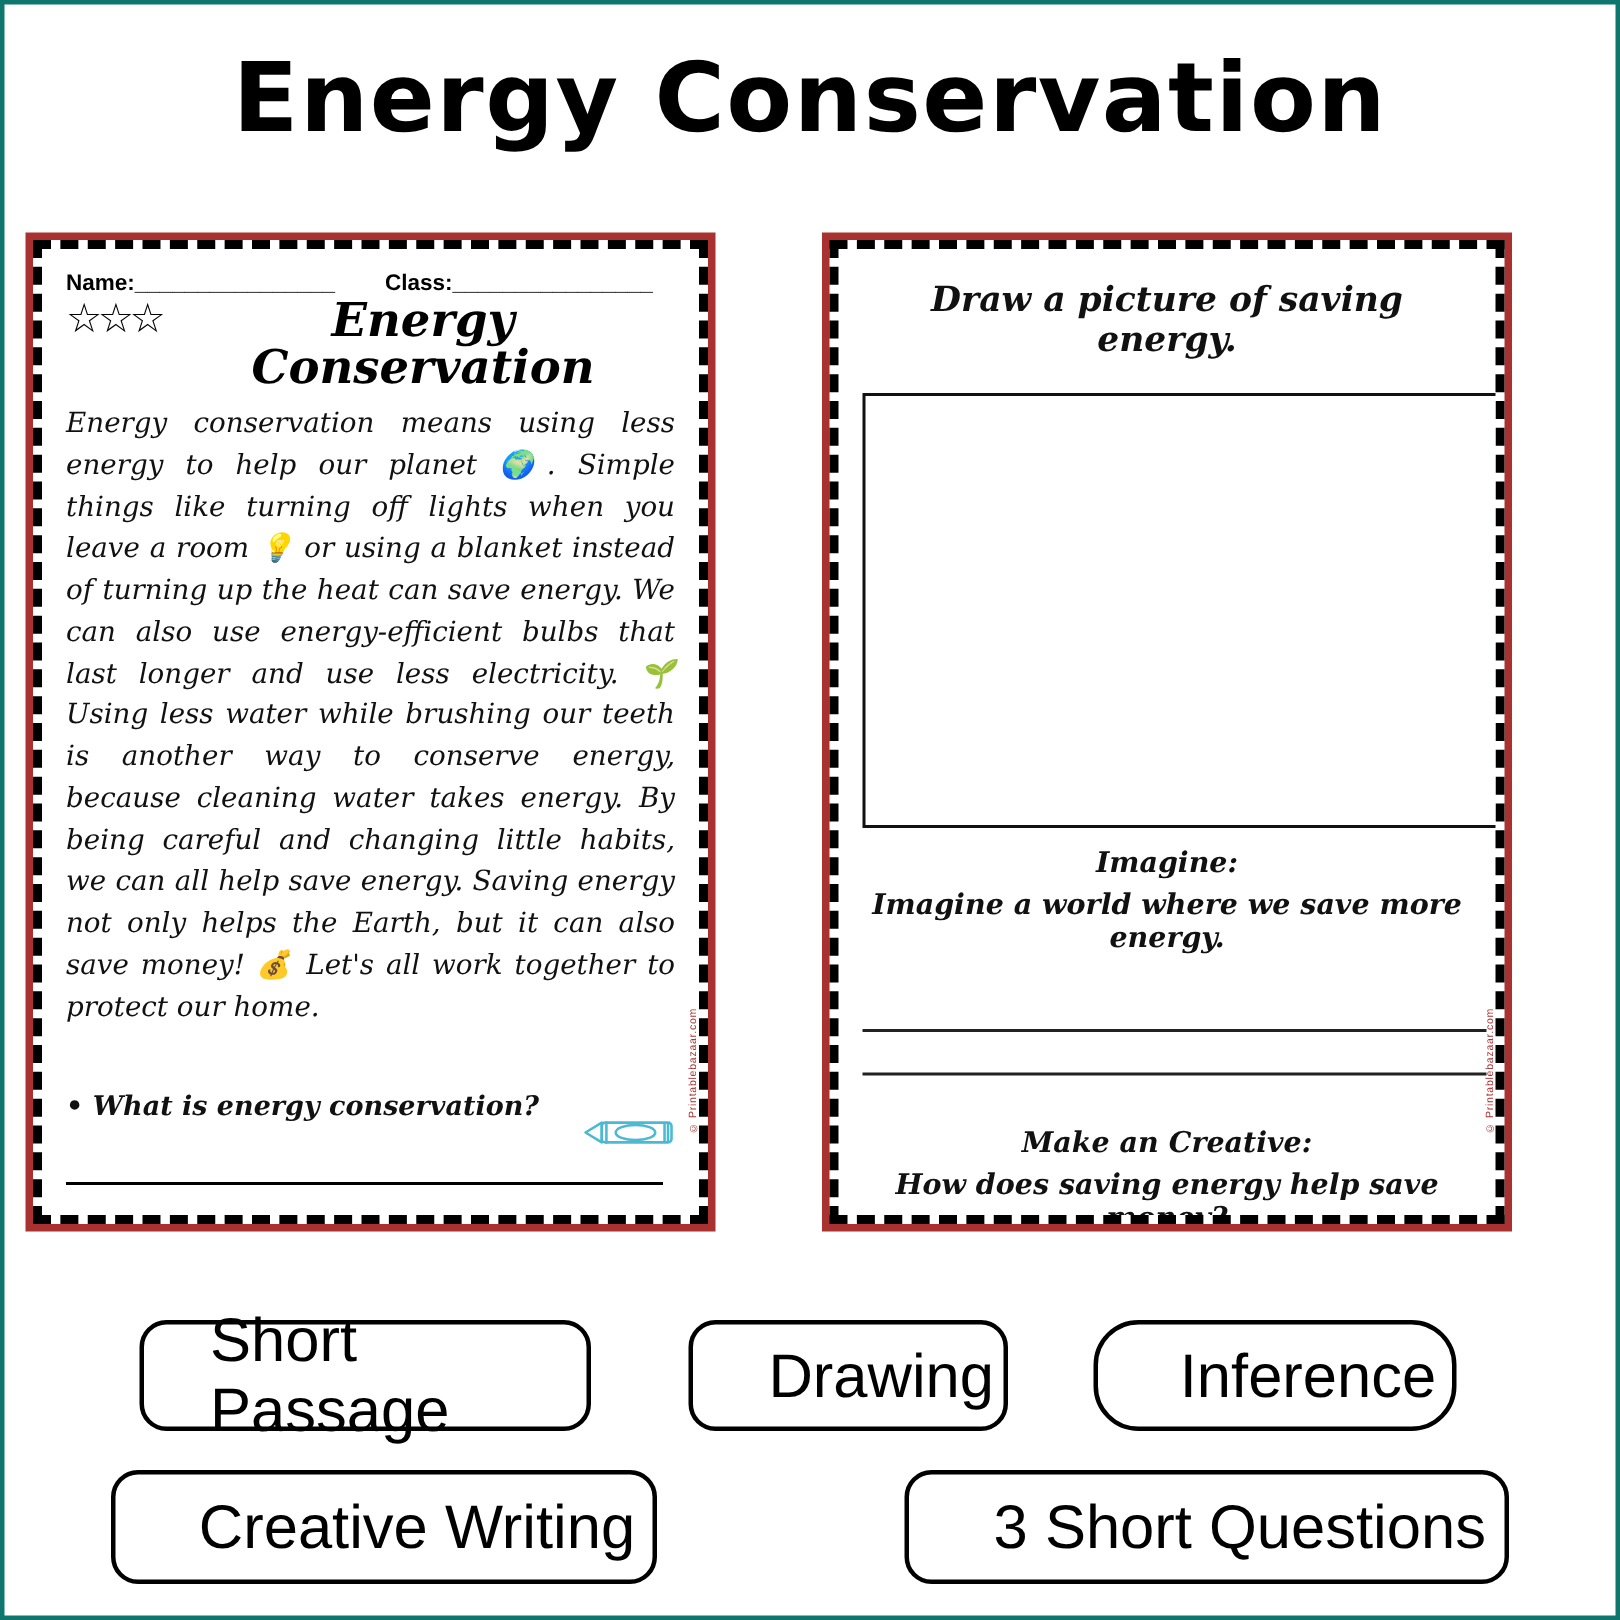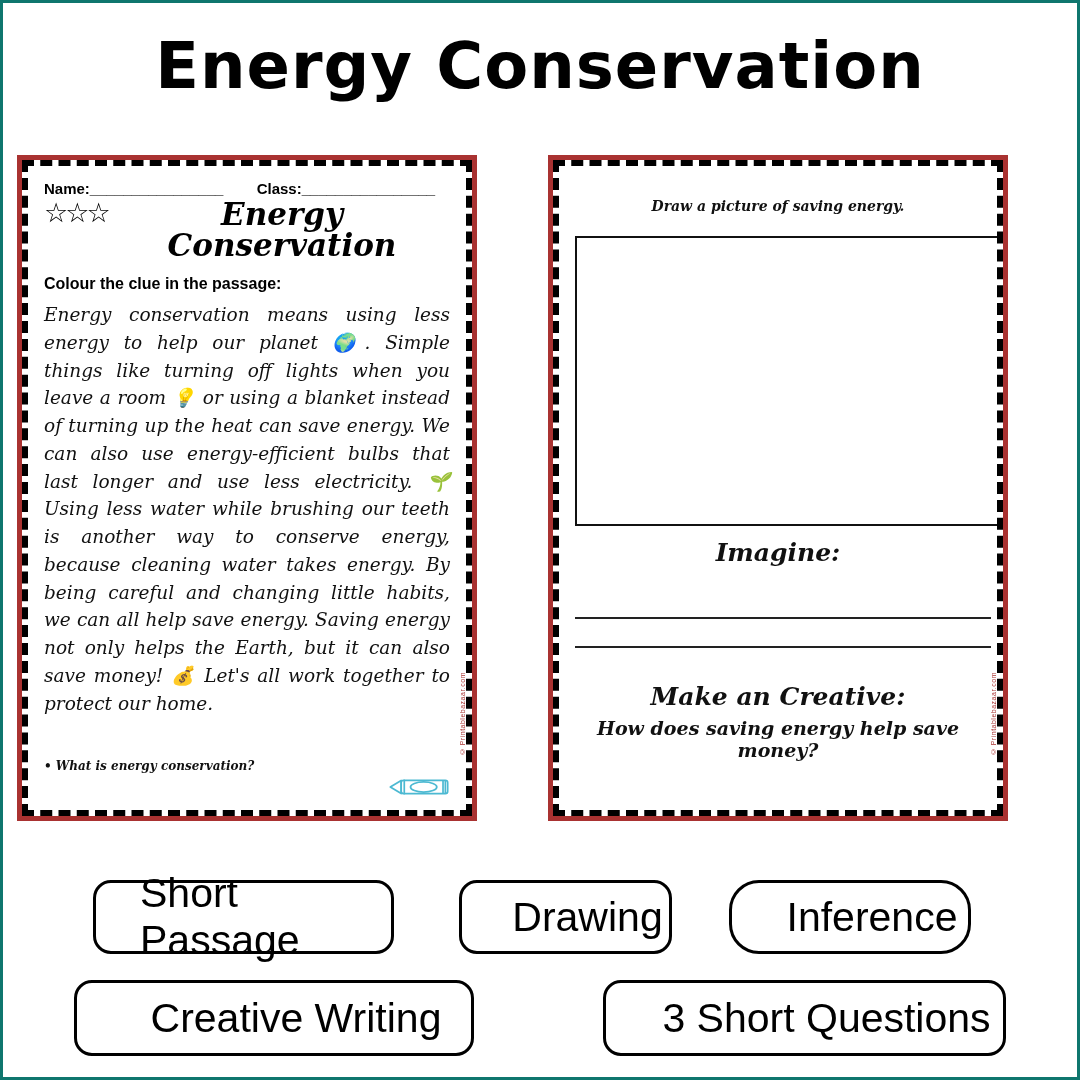--- a/index.html
+++ b/index.html
@@ -55,56 +55,56 @@
   .instruction { font-weight:700; font-size:16px; margin-top:14px; }
   .passage {
     font-family:"DejaVu Serif", serif; font-style:italic; font-weight:400;
     font-size:18.5px; line-height:1.5; text-align:justify; margin-top:8px;
     color:#111;
   }
   .questions { margin-top:42px; }
   .question-block { position:relative; }
   .question-text {
     font-family:"DejaVu Serif", serif; font-style:italic; font-weight:700;
-    font-size:12px; color:#111;margin-top:22px;
+    font-size:18px; color:#111;margin-top:22px;
   }
   .q1 { margin-top:0; }
   .answer-line { border-bottom:2.5px solid #000; margin-top:40px; width:98%; }
   .crayon {
     position:absolute; right:0; top:16px; width:62px; height:24px;
   }
 
   
   .draw-prompt, .sec-heading, .sec-prompt {
     font-family:"DejaVu Serif", serif; font-style:italic; font-weight:700;
     text-align:center; color:#111;
   }
-  .draw-prompt { font-size:14px; margin-top:22px; }
+  .draw-prompt { font-size:23px; margin-top:10px; }
   .draw-box {
     margin:22px auto 0; width:456px; height:290px;
     border:2.5px solid #111; background:#fff;
   }
-  .sec-heading { font-size:25px; margin-top:12px; }
+  .sec-heading { font-size:19px; margin-top:12px; }
   .sec-prompt  { font-size:19px; margin-top:6px; }
   .rp-line { border-bottom:2px solid #222; width:416px; margin:0 auto; }
   .rp-line.l1 { margin-top:50px; }
   .rp-line.l2 { margin-top:27px; }
 
   
   .tag {
     position:absolute; background:#fff;
     border:3.5px solid #000; border-radius:18px;
     display:flex; align-items:center; justify-content:center;
     font-family:"Liberation Sans", sans-serif;
     font-size:41px; color:#000; font-weight:400;padding-left:44px;
   }
   .tag-short-passage   { left:90px;  top:877px; width:301px; height:74px; }
   .tag-drawing         { left:456px; top:877px; width:213px; height:74px; }
   .tag-inference       { left:726px; top:877px; width:242px; height:74px;border-radius:30px; }
-  .tag-creative        { left:71px;  top:977px; width:400px; height:76px; }
+  .tag-creative        { left:71px;  top:977px; width:364px; height:76px; }
   .tag-questions       { left:600px; top:977px; width:403px; height:76px; }
 </style>
 </head>
 <body>
 
 <div id="canvas">
 
   <div class="main-title">Energy Conservation</div>
 
   <div class="page page-left">
@@ -117,21 +117,20 @@
         <div class="class-field">
           <span>Class:</span><span>________________</span>
         </div>
       </div>
 
       <div class="head-row">
         <div class="stars">☆☆☆</div>
         <div class="ws-title">Energy Conservation</div>
       </div>
 
-      <div class="instruction">Colour the clue in the passage:</div>
 
       <div class="passage">Energy conservation means using less energy to help our planet 🌍. Simple things like turning off lights when you leave a room 💡 or using a blanket instead of turning up the heat can save energy. We can also use energy-efficient bulbs that last longer and use less electricity. 🌱 Using less water while brushing our teeth is another way to conserve energy, because cleaning water takes energy. By being careful and changing little habits, we can all help save energy. Saving energy not only helps the Earth, but it can also save money! 💰 Let's all work together to protect our home.</div>
 
       <div class="questions">
 
         <div class="question-block q1">
           <div class="question-text">
             <span>•</span>
             <span>What is energy conservation?</span>
           </div>
@@ -153,20 +152,21 @@
   </div>
 
   <div class="page page-right">
     <div class="page-inner">
 
       <div class="draw-prompt">Draw a picture of saving energy.</div>
 
       <div class="draw-box"></div>
 
       <div class="sec-heading">Imagine:</div>
+      <div class="sec-prompt">Imagine a world where we save more energy.</div>
 
       <div class="rp-line l1"></div>
       <div class="rp-line l2"></div>
 
       <div class="sec-heading" style="margin-top:34px;">Make an Creative:</div>
       <div class="sec-prompt">How does saving energy help save money?</div>
 
       <div class="watermark">© Printablebazaar.com</div>
     </div>
   </div>

